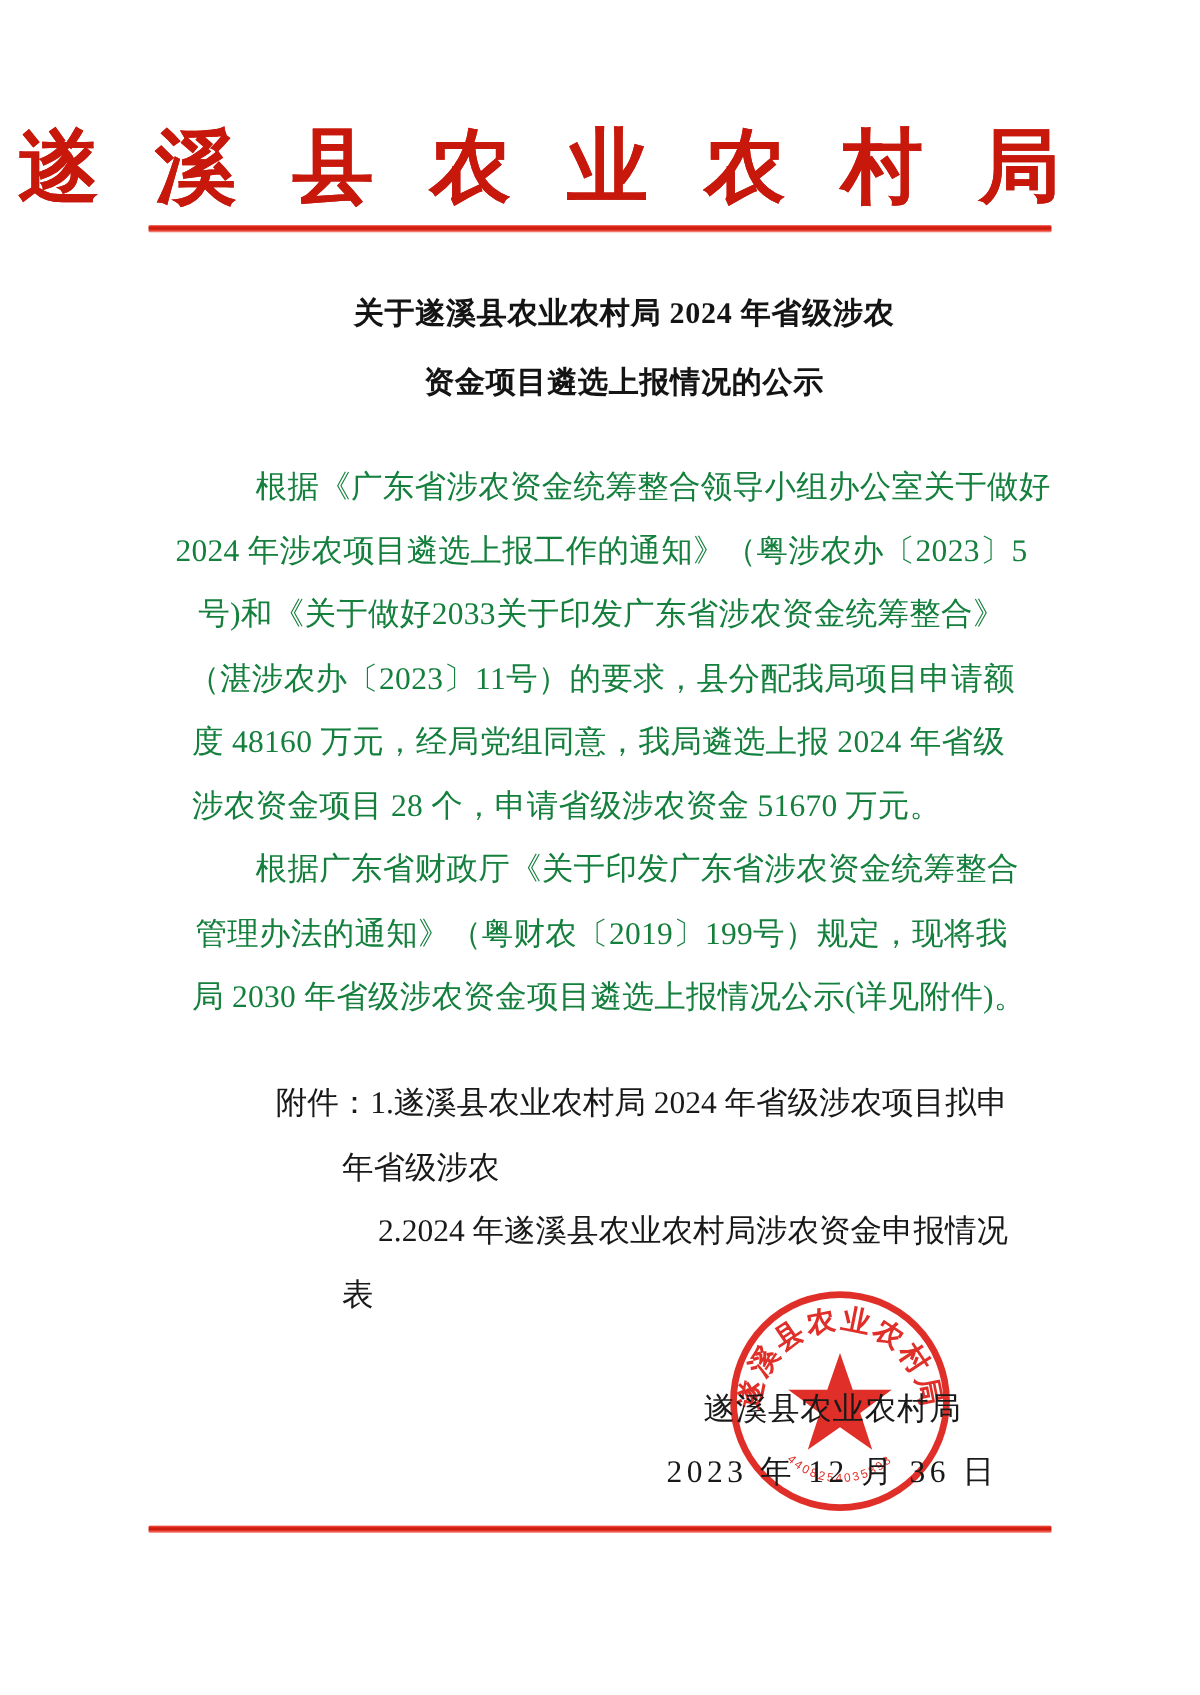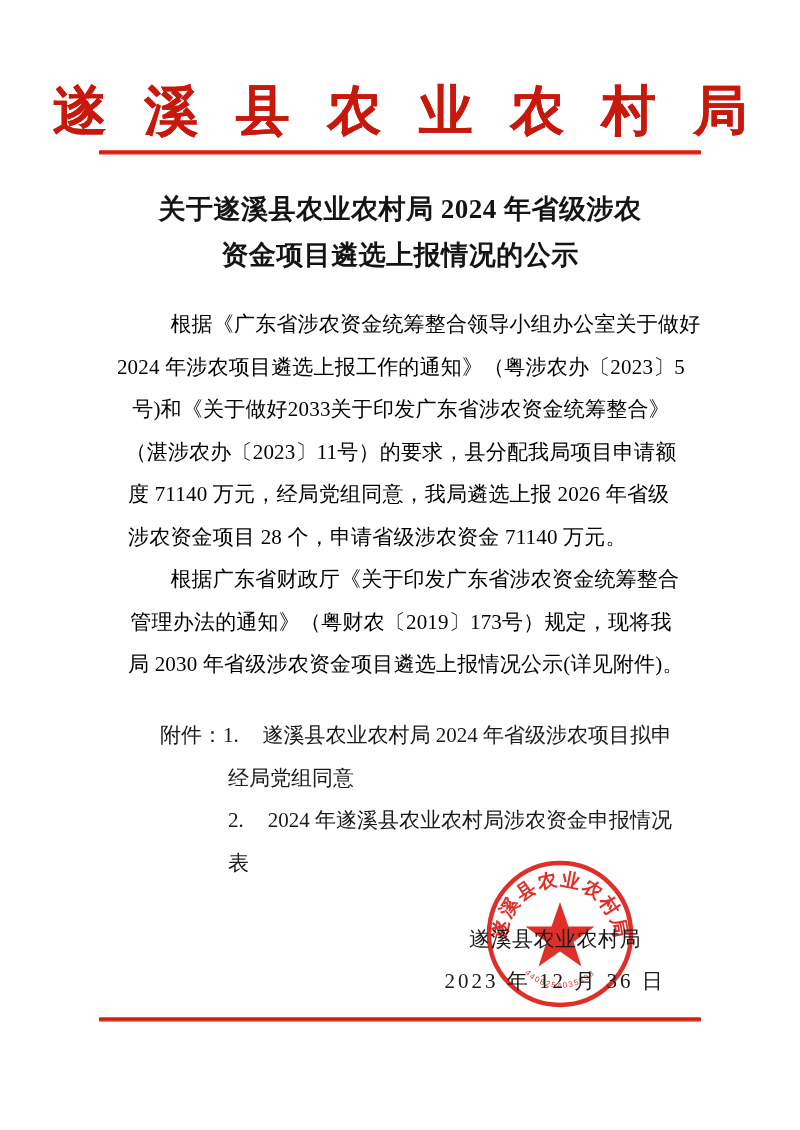--- a/index.html
+++ b/index.html
@@ -15,21 +15,20 @@
     overflow: hidden;
     font-family: "Liberation Serif", "DejaVu Serif", serif;
   }
 
   
   .letterhead {
     position: absolute;
     top: 84px;
     left: 0;
     width: 800px;
-    text-align: center;
   }
   .letterhead-title {
     font-family: "Liberation Serif", "DejaVu Serif", serif;
     font-size: 54px;
     font-weight: 700;
     line-height: 1;
     letter-spacing: 12px;
     text-indent: 12px;
     color: #c8180c;
     text-shadow:
@@ -67,46 +66,46 @@
         #e02b1c 18%,
         #c8180c 48%,
         #e6392a 72%,
         #f7b0a8 100%);
     border-radius: 1px;
   }
 
   
   .doc-title {
     position: absolute;
-    left: 100px;
+    left: 116px;
     top: 186px;
     width: 600px;
     text-align: center;
-    font-size: 27px;
+    font-size: 20px;
     font-weight: 700;
     line-height: 46px;
     color: #141414;
     letter-spacing: 0.5px;
   }
   .doc-title .tl {
     display: block;
     white-space: nowrap;
   }
 
   
   .body-block {
     position: absolute;
     left: 128px;
     top: 303px;
     width: 546px;
   }
   .para {
     font-size: 21px;
     line-height: 42.5px;
-    color: #000000;
+    color: #15803d;
     text-align: justify;
     letter-spacing: 0.2px;
     font-family: Liberation Serif, serif;
   }
   .para .ln {
     display: block;
     white-space: nowrap;
   }
   .para .ln.j {
     display: flex;
@@ -126,21 +125,21 @@
   }
   .attach-row {
     display: block;
     white-space: nowrap;
   }
   .attach-row.indent {
     padding-left: 68px;
   }
   .attach-row.j {
     display: flex;
-    justify-content: space-between;
+    justify-content: flex-end;
     width: 512px;
   }
   .attach-row.j > span { white-space: pre; }
 
   
   .signature {
     position: absolute;
     left: 440px;
     top: 918px;
     width: 230px;
@@ -211,41 +210,41 @@
       </span>
       <span class="ln j">
         <span>号)和《关于做好</span>
         <span>2033</span>
         <span>关于印发广东省涉农资金统筹整合》</span>
       </span>
       <span class="ln j">
         <span>（湛涉农办〔2023〕11</span>
         <span>号）的要求，县分配我局项目申请额</span>
       </span>
-      <span class="ln">度 71140 万元，经局党组同意，我局遴选上报 2026 年省级</span>
-      <span class="ln">涉农资金项目 28 个，申请省级涉农资金 71140 万元。</span>
+      <span class="ln">度 48160 万元，经局党组同意，我局遴选上报 2024 年省级</span>
+      <span class="ln">涉农资金项目 28 个，申请省级涉农资金 51670 万元。</span>
     </div>
 
     <div class="para">
       <span class="ln">　　根据广东省财政厅《关于印发广东省涉农资金统筹整合</span>
       <span class="ln j">
-        <span>管理办法的通知》（粤财农〔2019〕173</span>
+        <span>管理办法的通知》（粤财农〔2019〕199</span>
         <span>号）规定，现将我</span>
       </span>
       <span class="ln">局 2030 年省级涉农资金项目遴选上报情况公示(详见附件)。</span>
     </div>
 
   </div>
 
   <div class="attach-block">
     <span class="attach-row j">
       <span>附件：1.</span>
       <span>遂溪县农业农村局 2024 年省级涉农项目拟申</span>
     </span>
-    <span class="attach-row indent">经局党组同意</span>
+    <span class="attach-row indent">年省级涉农</span>
     <span class="attach-row j" style="padding-left:68px; width:444px;">
       <span>2.</span>
       <span>2024 年遂溪县农业农村局涉农资金申报情况</span>
     </span>
     <span class="attach-row indent">表</span>
   </div>
 
   <div class="seal">
     <svg width="152" height="152" viewBox="0 0 152 152" xmlns="http://www.w3.org/2000/svg">
       <defs>

